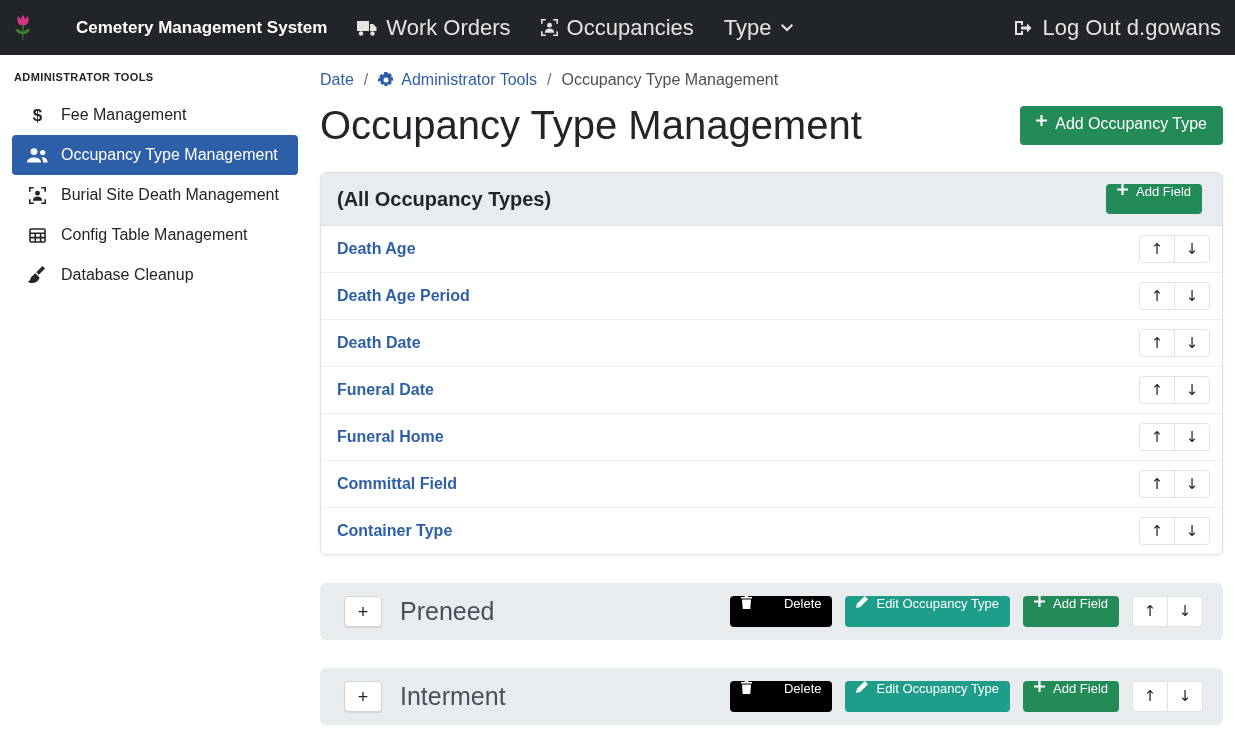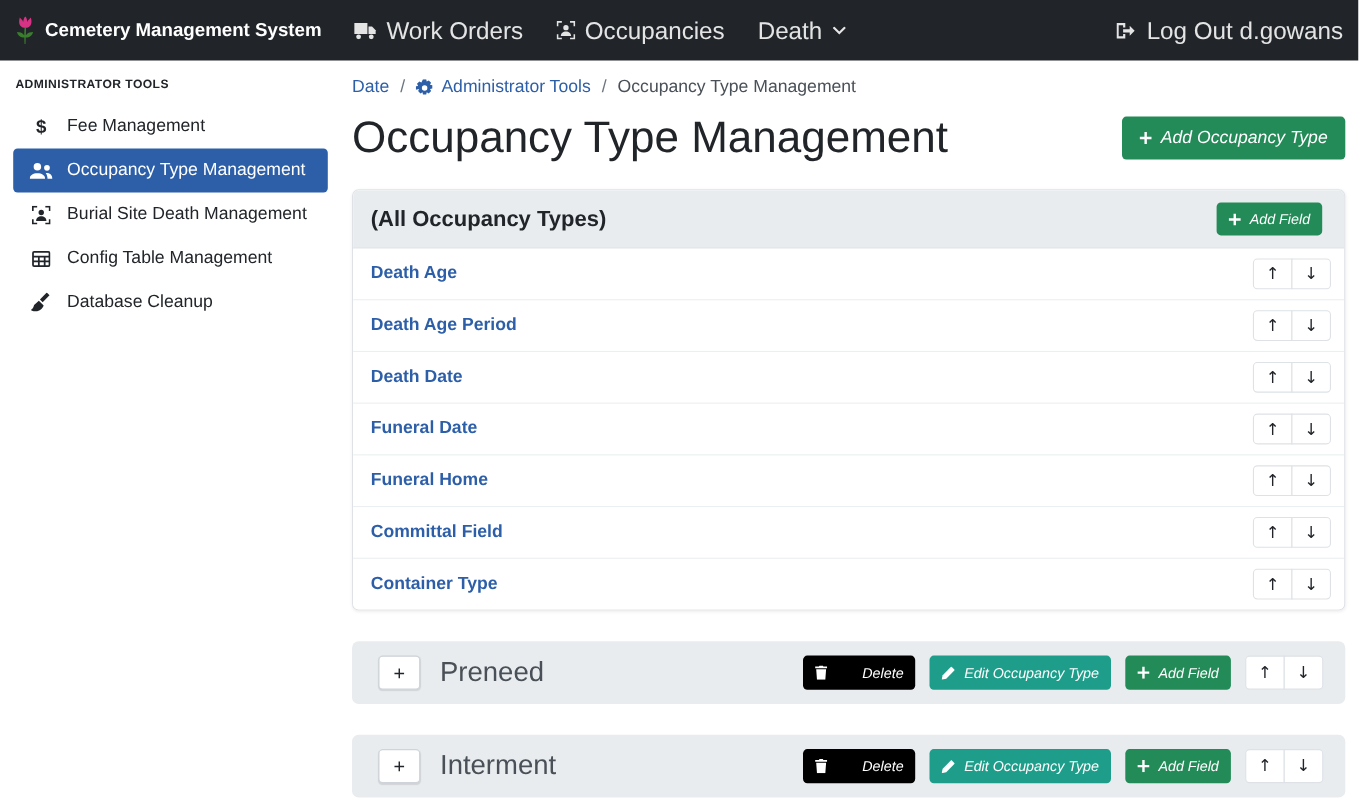--- a/index.html
+++ b/index.html
@@ -10,21 +10,21 @@
     background:#fff; color:#212529;
   }
   .icon { display:inline-flex; align-items:center; justify-content:center; line-height:1; }
 
   
   .navbar {
     height:55px; background:#212529; color:#fff;
     display:flex; align-items:center; padding:0 14px;
   }
   .brand-wrap { display:flex; align-items:center; gap:9px; cursor:pointer; }
-  .brand { font-weight:700; font-size:17px; color:#fff; white-space:nowrap; }
+  .brand { font-weight:700; font-size:17px; color:#fff; white-space:nowrap;margin-left:35px; }
   .nav-link {
     display:flex; align-items:center; gap:9px; margin-left:30px;
     color:rgba(255,255,255,.88); font-size:22px; text-decoration:none; cursor:pointer; white-space:nowrap;
   }
   .nav-link .icon { color:rgba(255,255,255,.88); }
   .nav-right { margin-left:auto; }
   .nav-right .nav-link { margin-left:4px; }
 
   
   .layout { display:flex; height:549px; }
@@ -51,22 +51,22 @@
   .crumb-sep { color:#6c757d; }
   .crumb-current { color:#495057; }
 
   
   .page-header { display:flex; align-items:center; justify-content:space-between; margin-top:14px; }
   h1 { margin:0; font-size:40px; font-weight:500; color:#212529; }
 
   
   .btn {
     border:none; border-radius:4px; color:#fff; cursor:pointer;
-    display:inline-flex; align-items:center; gap:8px;
-    font-family:inherit; white-space:nowrap;font-style:italic;
+    display:inline-flex; align-items:flex-start; gap:8px;
+    font-family:inherit; white-space:nowrap;
   }
   .btn .icon { color:#fff; }
   .btn-green { background:#238b57; }
   .btn-red   { background:#000000;gap:32px; }
   .btn-teal  { background:#1e9e8a; }
   .btn-lg { font-size:16px; padding:9px 16px; height:39px; }
   .btn-sm { font-size:13px; padding:0 11px; height:31px; }
   .btn-xs { font-size:13px; padding:0 11px; height:30px; }
 
   
@@ -142,21 +142,21 @@
     <span class="icon">
         <svg width="17" height="17" viewBox="0 0 16 16" fill="currentColor">
           <path d="M0 0h4.5v1.5H1.5V4.5H0zM11.5 0H16v4.5h-1.5V1.5h-3zM0 11.5h1.5v3h3V16H0zM14.5 11.5H16V16h-4.5v-1.5h3z"></path>
           <circle cx="8" cy="5.8" r="2.3"></circle>
           <path d="M3.6 13c0-2.6 2-4 4.4-4s4.4 1.4 4.4 4z"></path>
         </svg>
       </span>
     <span>Occupancies</span>
   </a>
   <a class="nav-link">
-    <span>Death</span>
+    <span>Type</span>
     <span class="icon">
         <svg width="12" height="8" viewBox="0 0 12 8" fill="currentColor">
           <path d="M1.4 0L6 4.6 10.6 0 12 1.4 6 7.4 0 1.4z"></path>
         </svg>
       </span>
   </a>
   <div class="nav-right">
     <a class="nav-link">
       <span class="icon">
           <svg width="18" height="16" viewBox="0 0 18 16" fill="currentColor">

